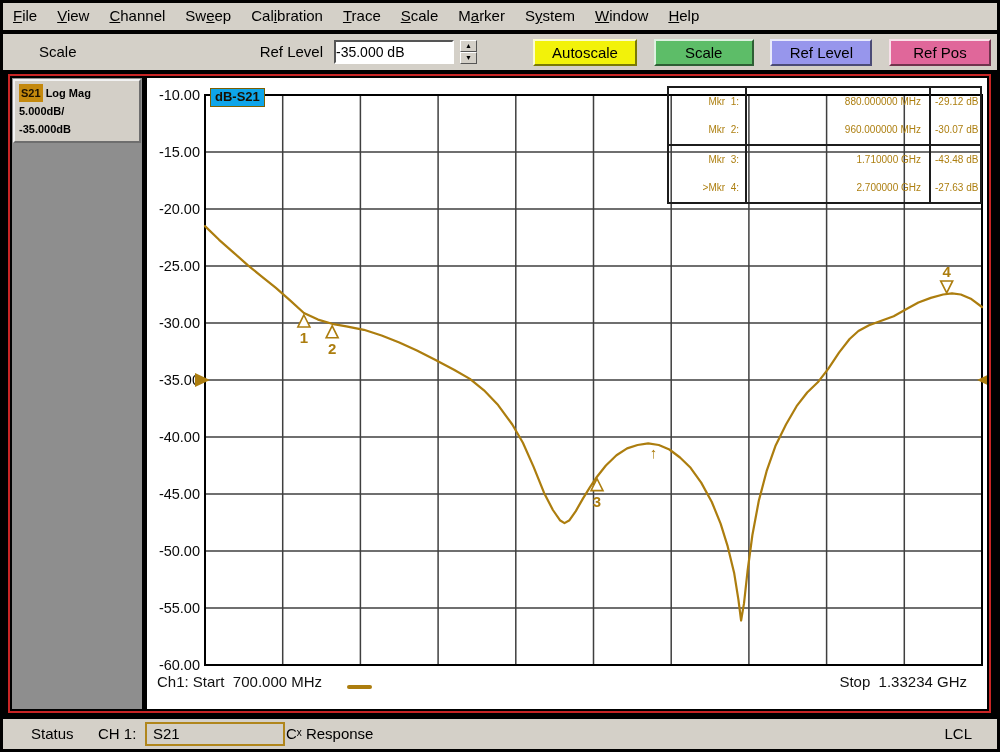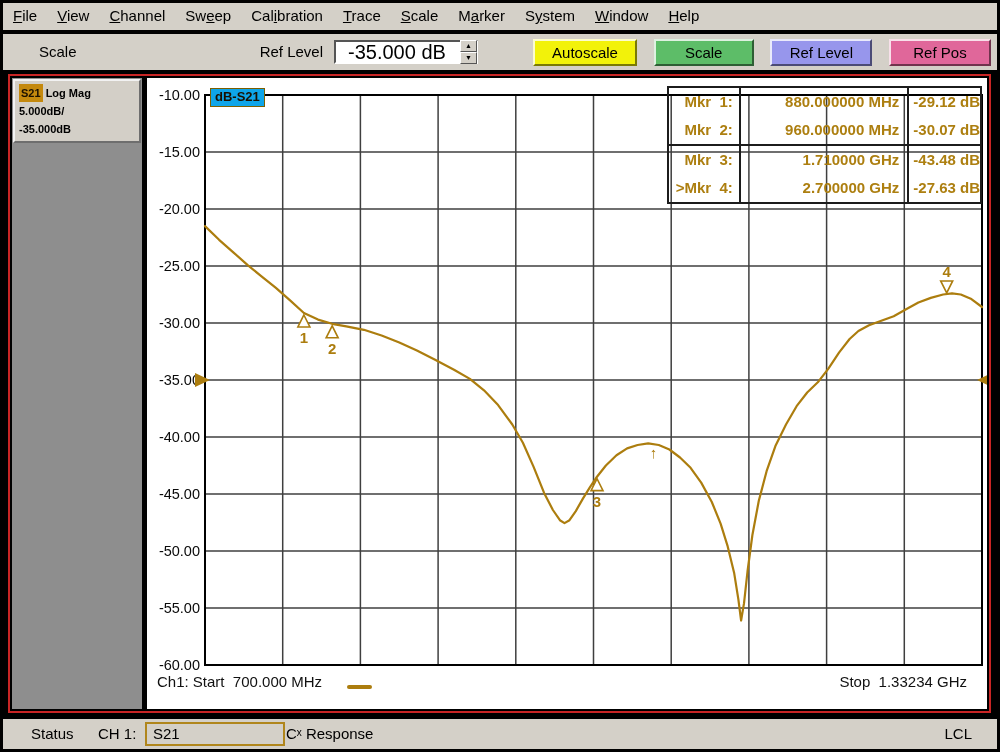--- a/index.html
+++ b/index.html
@@ -5,21 +5,21 @@
   html,body{margin:0;padding:0;background:#000;}
   body{width:1000px;height:752px;position:relative;overflow:hidden;
        font-family:"Liberation Sans", sans-serif;-webkit-font-smoothing:none;}
   .menubar{position:absolute;left:3px;top:3px;right:3px;height:27px;background:#d4d0c8;
            border-bottom:2px solid #000;display:flex;align-items:flex-start;}
   .menu-item{font-size:15px;color:#000;padding:4px 10px;cursor:default;white-space:pre;}
   .menu-item u{text-decoration:underline;}
   .toolbar{position:absolute;left:3px;top:34px;right:3px;height:36px;background:#d4d0c8;}
   .tb-label{position:absolute;top:9px;font-size:15px;color:#000;}
   .ref-input{position:absolute;left:331px;top:6px;width:116px;height:18px;background:#fff;
-             border:2px solid;border-color:#555 #fff #fff #555;font-size:20px;padding:1px 12px;
+             border:2px solid;border-color:#555 #fff #fff #555;font-size:14px;padding:1px 0;
              font-family:"Liberation Sans",sans-serif;color:#000;}
   .spinner{position:absolute;left:457px;top:6px;width:17px;height:24px;}
   .spin-btn{width:17px;height:12px;background:#d4d0c8;border:1px solid;
             border-color:#fff #555 #555 #fff;font-size:7px;line-height:9px;text-align:center;
             color:#000;box-sizing:border-box;cursor:default;}
   .tb-buttons{position:absolute;left:530px;top:5px;width:458px;height:27px;display:flex;
               justify-content:space-between;}
   .toolbtn{height:27px;border:2px solid;box-sizing:border-box;
            border-color:rgba(255,255,255,.8) rgba(0,0,0,.5) rgba(0,0,0,.5) rgba(255,255,255,.8);
            font-size:15px;color:#000;display:flex;align-items:center;justify-content:center;
@@ -32,21 +32,21 @@
              font-size:11px;font-weight:bold;line-height:18px;color:#000;}
   .badge{display:inline-block;background:#c4890e;color:#1a1000;padding:0 2px;}
   .chartpanel{position:absolute;left:137px;top:2px;right:2px;bottom:2px;background:#fff;}
   .chartpanel svg{position:absolute;left:0;top:0;}
   .db-badge{position:absolute;left:63px;top:10px;height:17px;background:#0ea5e9;
             border:1px solid #7c5e00;color:#1a1000;font-size:13px;font-weight:bold;
             line-height:16px;padding:0 4px;}
   .mkr-table{position:absolute;left:520px;top:8px;width:315px;z-index:5;}
   .mkr-group{border:2px solid #1c1c1c;}
   .mkr-group + .mkr-group{margin-top:-2px;}
-  .mkr-row{display:flex;height:28px;line-height:28px;font-size:15px;font-weight:bold;
+  .mkr-row{display:flex;height:28px;line-height:28px;font-size:10px;font-weight:normal;
            color:#ad7f10;white-space:pre;}
   .mkr-c1{width:76px;text-align:right;padding-right:6px;box-sizing:border-box;}
   .mkr-c2{width:184px;text-align:right;padding-right:8px;box-sizing:border-box;
           border-left:2px solid #1c1c1c;}
   .mkr-c3{flex:1;text-align:left;padding-left:4px;box-sizing:border-box;
           border-left:2px solid #1c1c1c;}
   .xlabels{position:absolute;left:0;right:0;top:595px;height:22px;font-size:15px;color:#111;}
   .start-label{position:absolute;left:10px;top:0;white-space:pre;}
   .stop-label{position:absolute;right:20px;top:0;white-space:pre;}
   .trace-dash{position:absolute;left:200px;top:12px;width:25px;height:4px;background:#ac7d0e;

